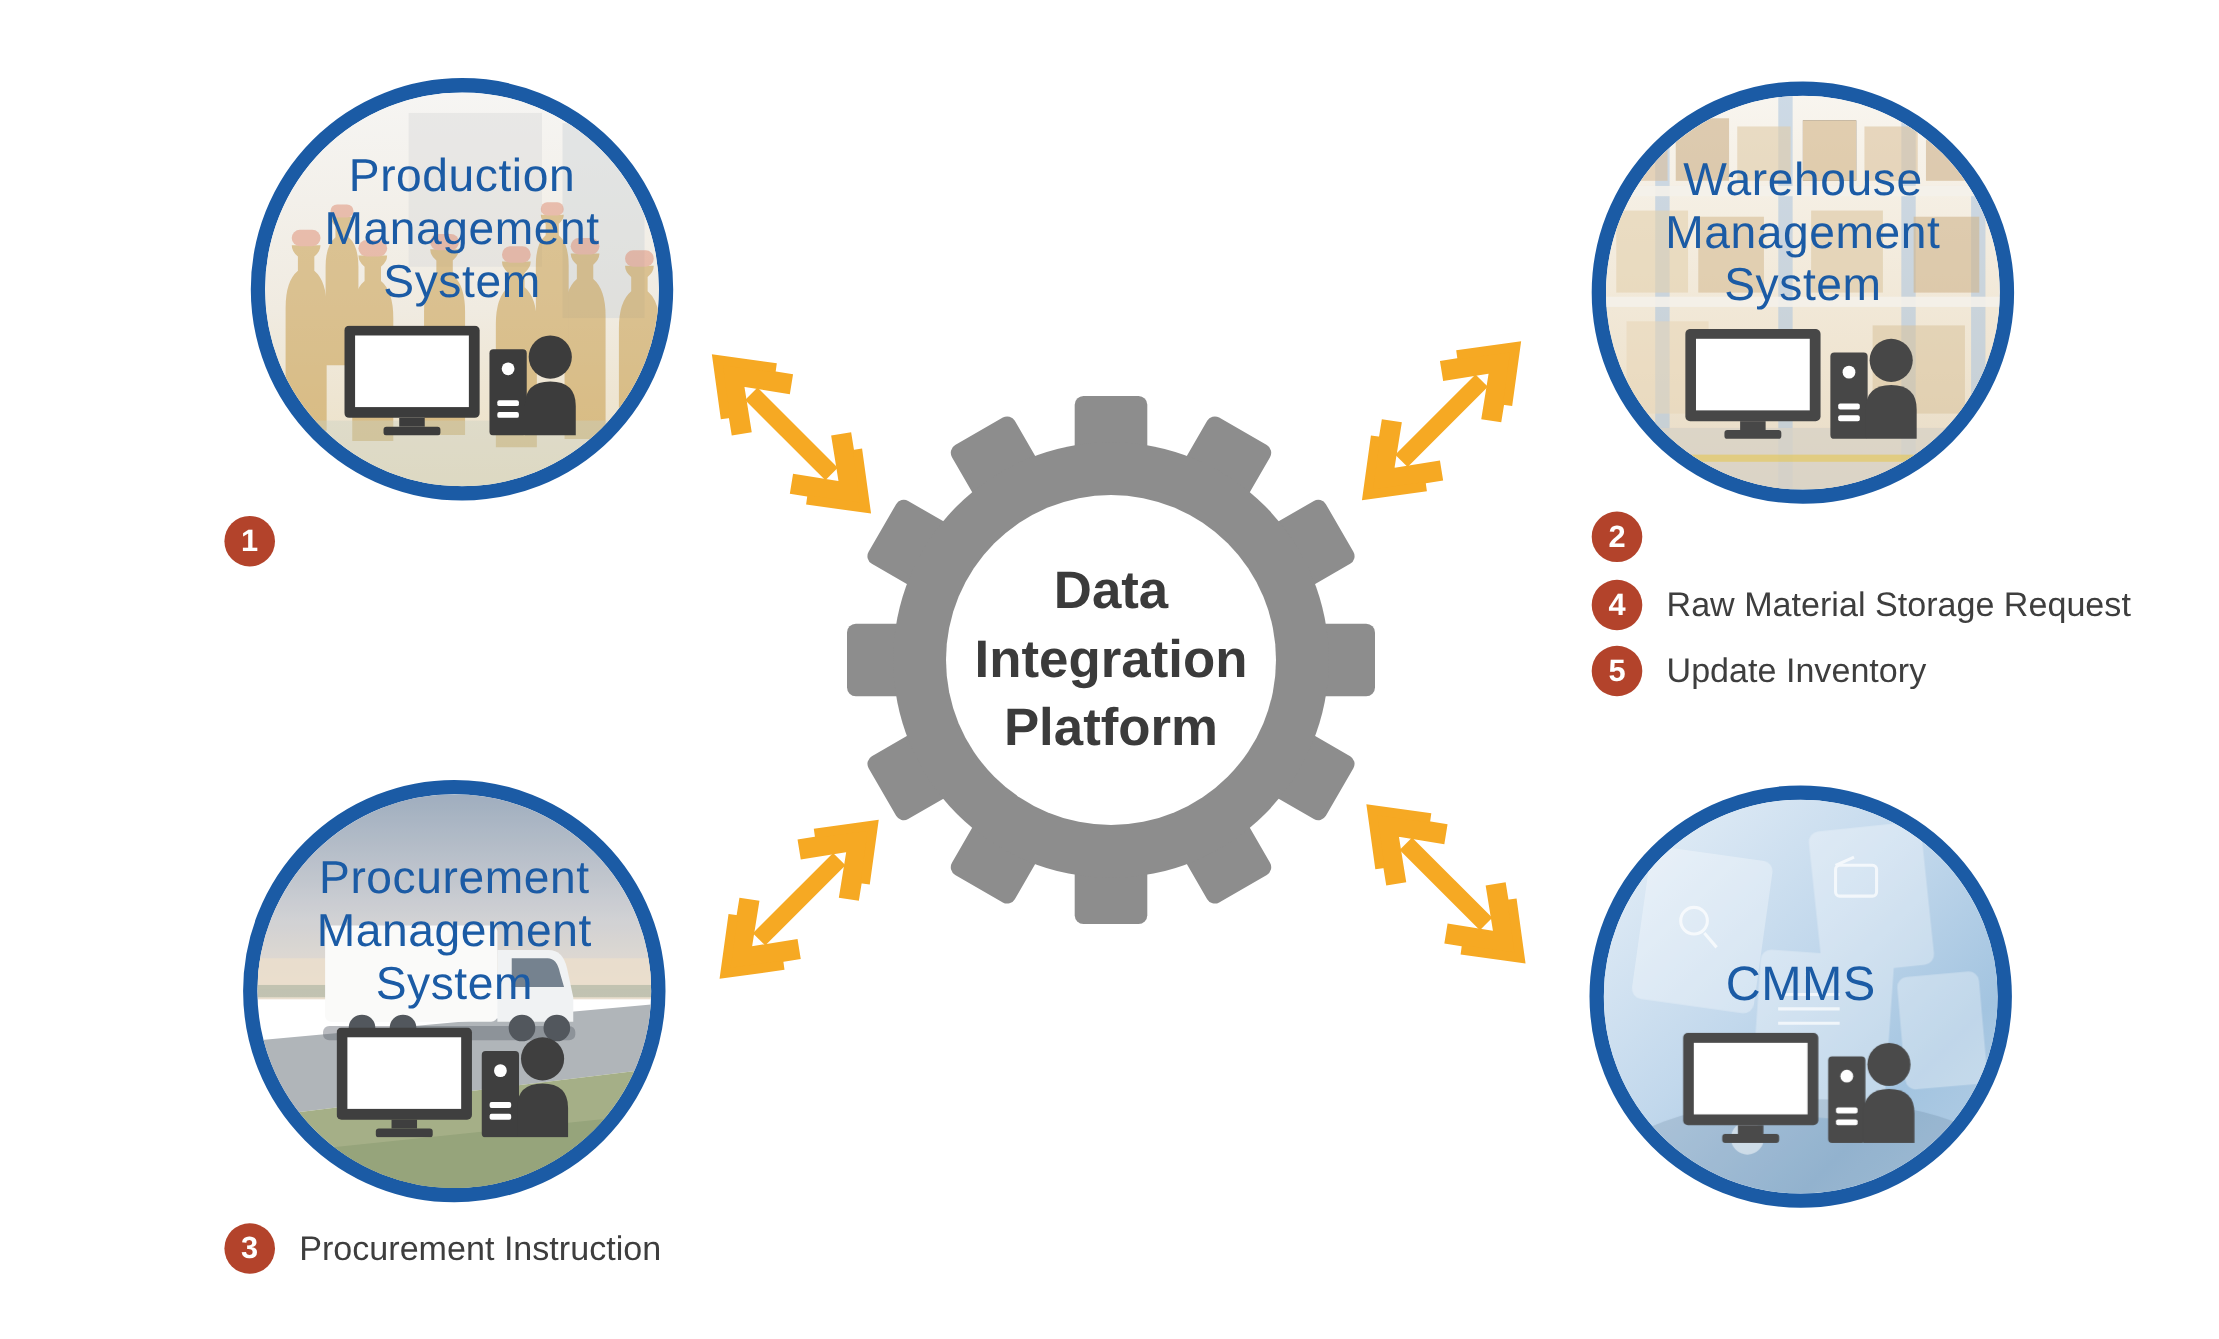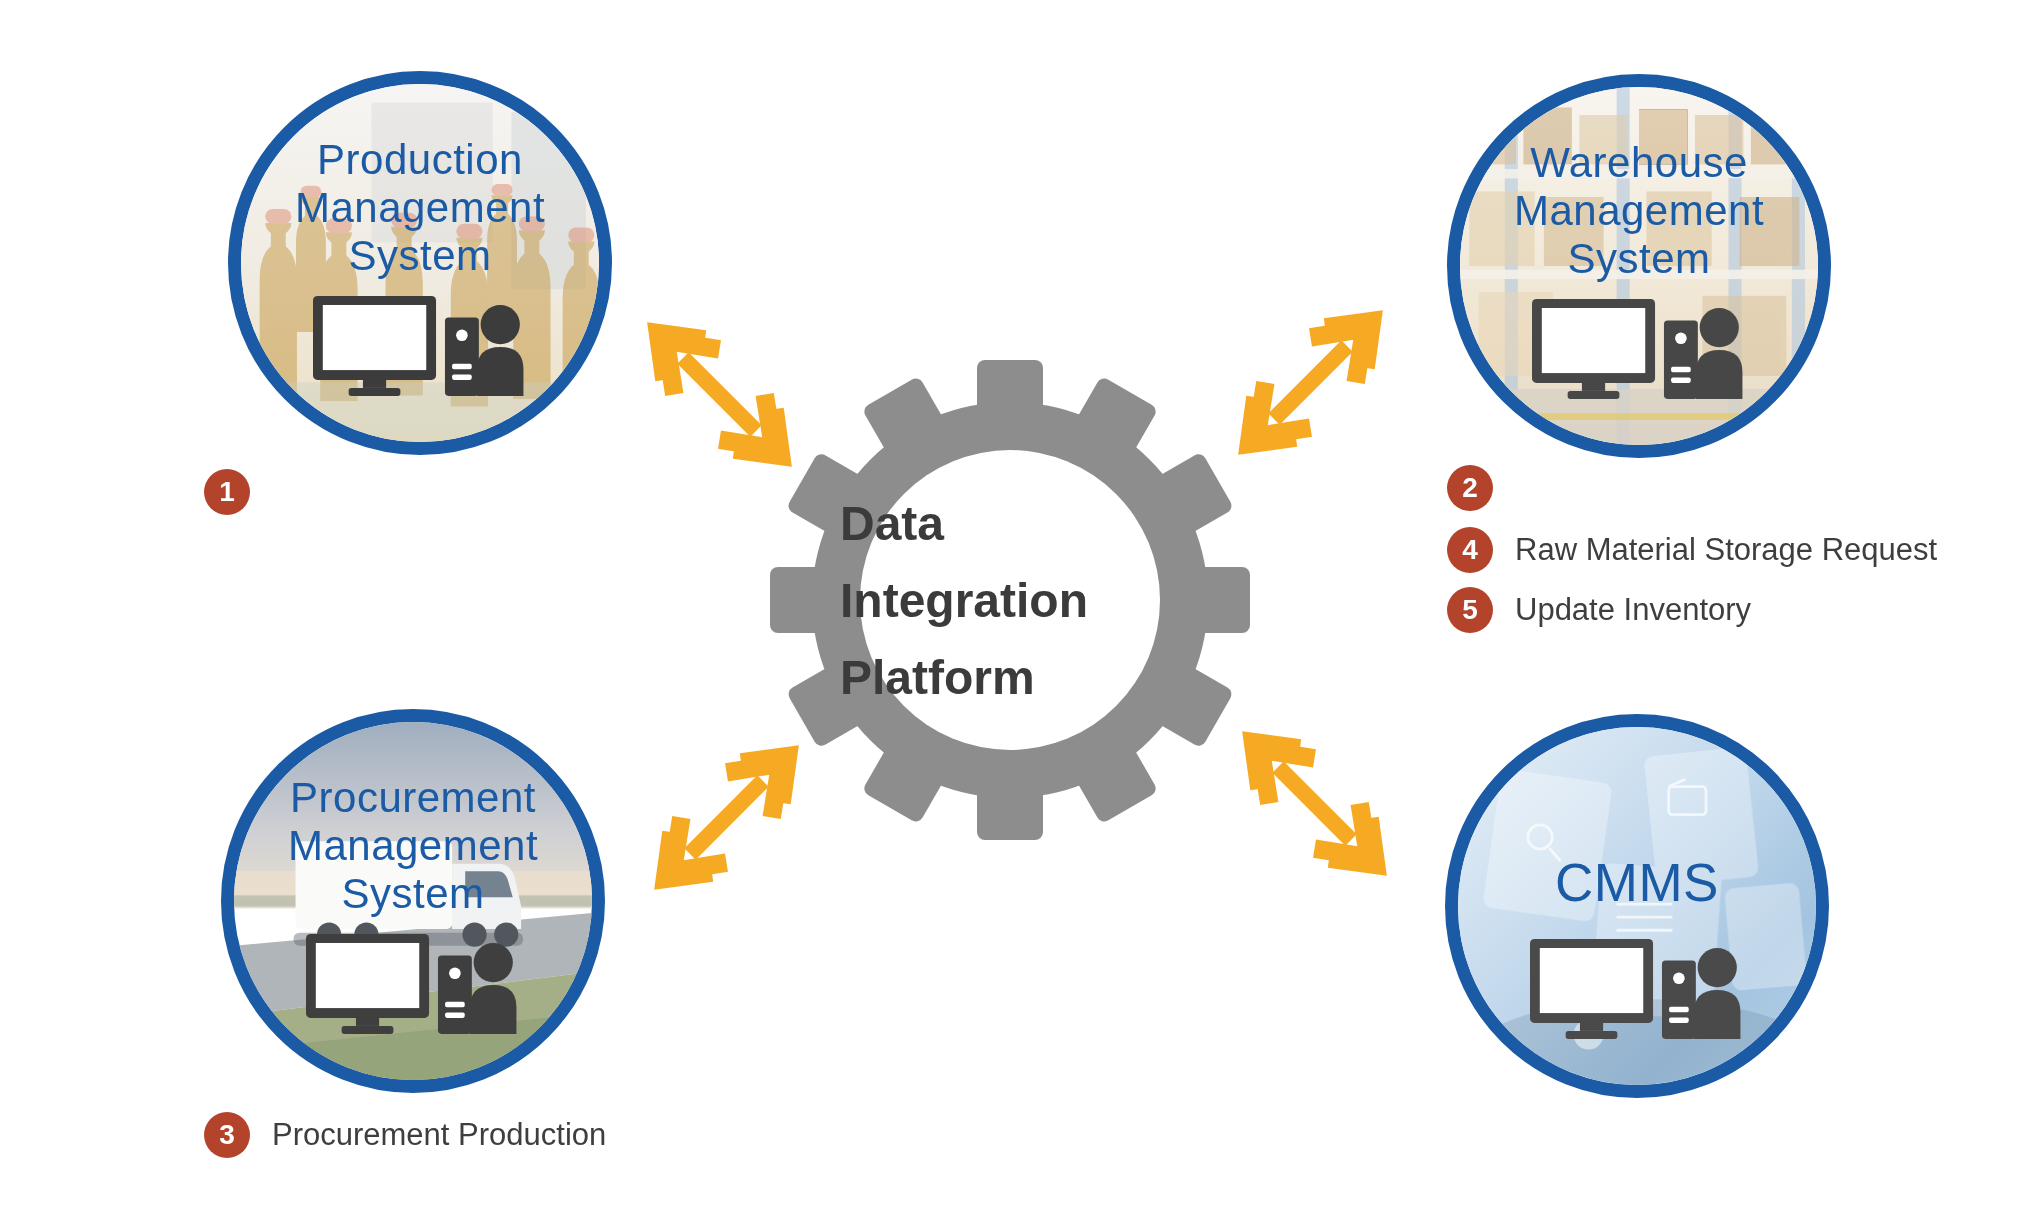--- a/index.html
+++ b/index.html
@@ -11,29 +11,29 @@
         border:13px solid #1b5ba5;overflow:hidden;background:#fff;box-sizing:border-box;}
   .node-production {left:228px; top:71px;}
   .node-warehouse  {left:1447px;top:74px;}
   .node-procurement{left:221px; top:709px;}
   .node-cmms       {left:1445px;top:714px;}
   .photo{position:absolute;left:0;top:0;width:100%;height:100%;}
   .photo svg{display:block;width:100%;height:100%;}
   .node-title{position:absolute;left:0;right:0;top:52px;text-align:center;
               font-weight:normal;font-size:42px;line-height:48px;color:#1b5ba5;
               white-space:pre-line;letter-spacing:0.5px;}
-  .node-cmms .node-title{top:132px;font-size:53px;}
+  .node-cmms .node-title{top:144px;font-size:44px;}
   .workstation{position:absolute;left:50%;bottom:46px;transform:translateX(-50%);width:214px;height:100px;}
   .workstation svg{display:block;width:100%;height:100%;}
 
   
   .gear{position:absolute;left:770px;top:360px;width:480px;height:480px;}
   .gear svg{display:block;width:100%;height:100%;}
   .gear-label{position:absolute;left:50%;top:50%;transform:translate(-50%,-50%);
-              width:340px;font-weight:bold;font-size:48px;line-height:77px;
+              width:340px;text-align:center;font-weight:bold;font-size:48px;line-height:62px;
               color:#3b3b3b;white-space:pre-line;}
 
   
   .arrow{position:absolute;width:215px;height:215px;}
   .arrow svg{display:block;width:100%;height:100%;}
   .arrow-tl{left:612px; top:287px;}
   .arrow-tr{left:1203px;top:275px;}
   .arrow-bl{left:619px; top:710px;}
   .arrow-br{left:1207px;top:696px;}
 
@@ -346,16 +346,16 @@
   <div class="note note-4">
     <span class="badge">4</span>
     <span class="label">Raw Material Storage Request</span>
   </div>
   <div class="note note-5">
     <span class="badge">5</span>
     <span class="label">Update Inventory</span>
   </div>
   <div class="note note-3">
     <span class="badge">3</span>
-    <span class="label">Procurement Production</span>
+    <span class="label">Procurement Instruction</span>
   </div>
 
 </div>
 
 </body></html>

